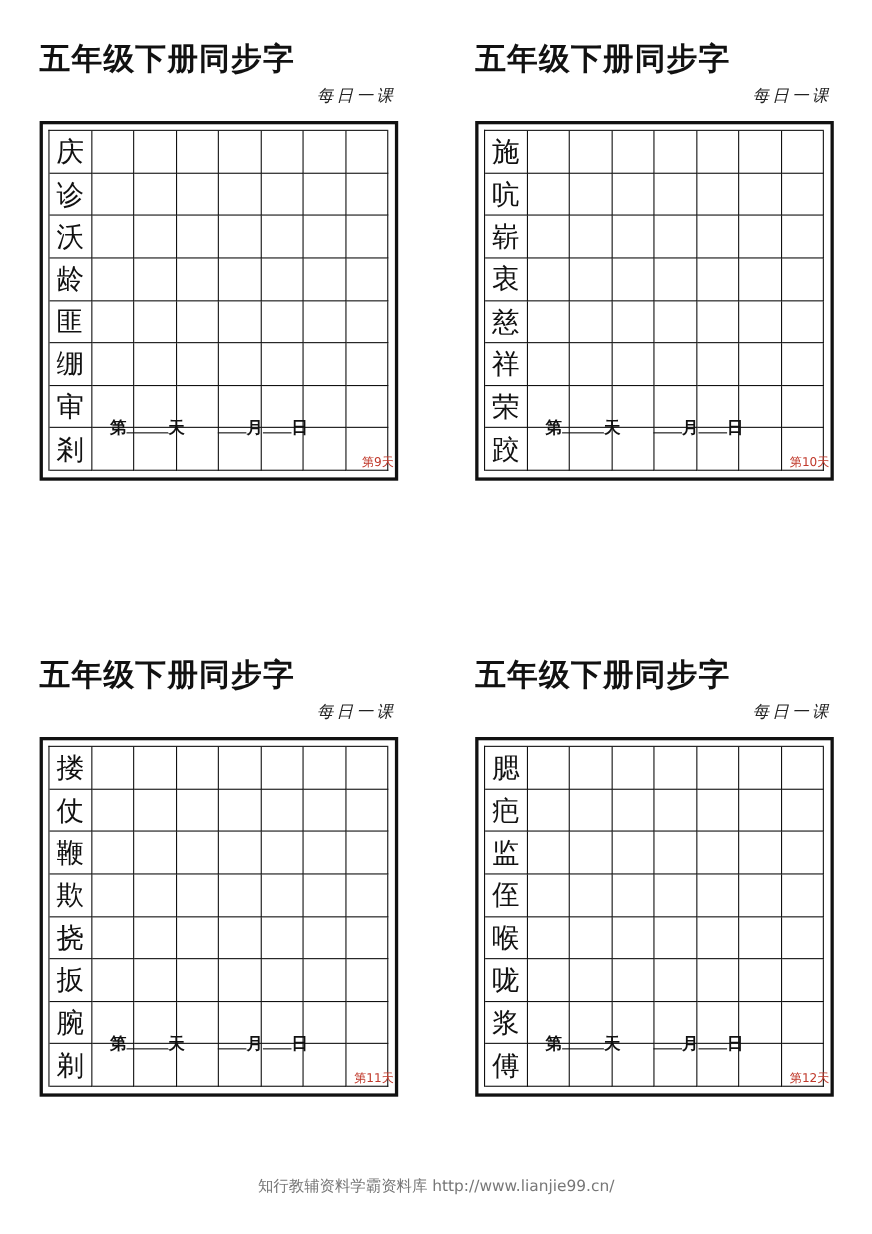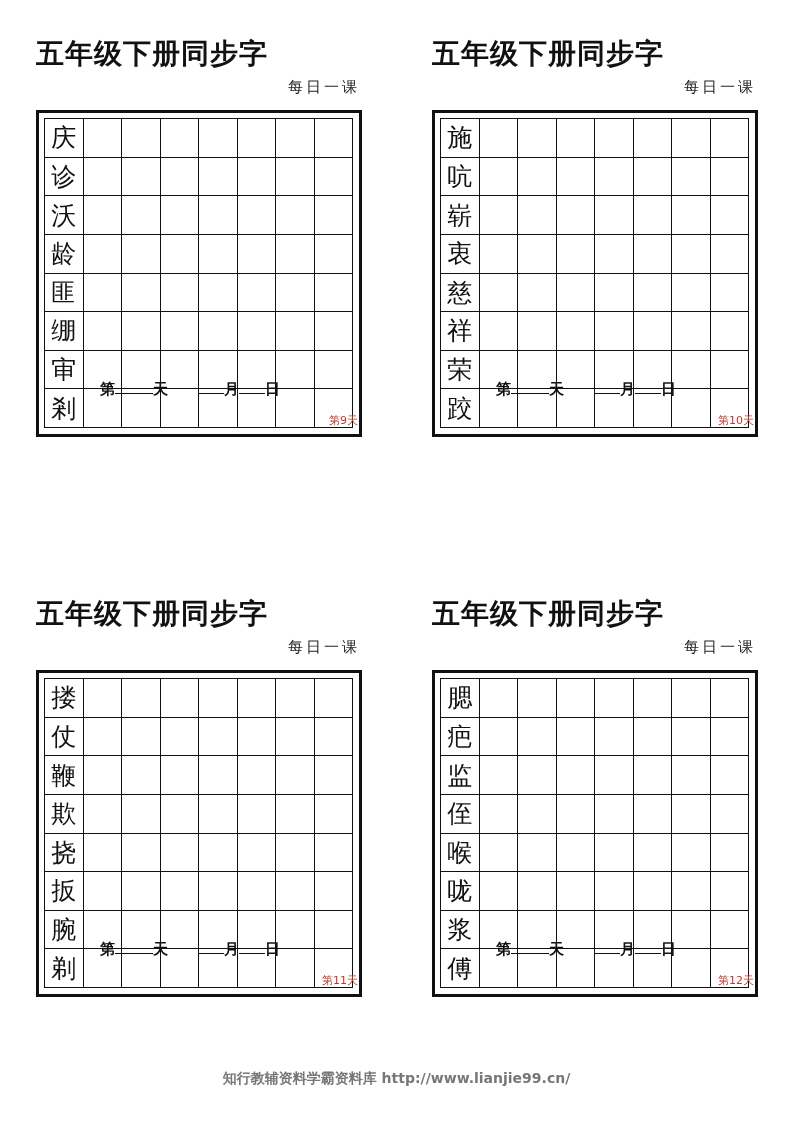--- a/index.html
+++ b/index.html
@@ -1,38 +1,38 @@
 <!DOCTYPE html>
 <html><head>
 <meta charset="utf-8">
 <style>
   html, body { margin:0; padding:0; background:#ffffff; }
   body { width:793px; height:1122px; position:relative; overflow:hidden;
          font-family:"DejaVu Serif", serif; color:#111; }
   .panel { position:absolute; width:326px; }
   .title { position:absolute; left:0; width:326px; top:0; text-align:left;
            font-family:"DejaVu Sans", sans-serif; font-weight:bold; font-size:28px; letter-spacing:1px; color:#111; }
-  .subtitle { position:absolute; right:2px; top:43px; font-size:15px; letter-spacing:3px; color:#222; }
+  .subtitle { position:absolute; right:2px; top:43px; font-size:15px; letter-spacing:3px; color:#222;font-style:italic; }
   .box { position:absolute; left:0; top:75px; width:320px; height:321px;
          border:3px solid #111; box-sizing:content-box; }
   .grid { position:absolute; left:5px; top:5px; width:309px; height:310px;
           display:grid; grid-template-columns:repeat(8, 1fr); grid-template-rows:repeat(8, 1fr);
           border-top:1.5px solid #111; border-left:1.5px solid #111; box-sizing:border-box; }
   .cell { border-right:1.5px solid #111; border-bottom:1.5px solid #111;
           display:flex; align-items:center; justify-content:center; box-sizing:border-box; }
   .cell.char { font-family:"DejaVu Serif", serif; font-size:25px; color:#111; }
   .dateline { position:absolute; top:344px; left:64px; font-family:"DejaVu Sans", sans-serif;
               font-weight:bold; font-size:15px; white-space:nowrap; color:#111;text-align:center; }
   .blank { display:inline-block; border-bottom:1.5px solid #111; height:14px; vertical-align:baseline; }
   .b1 { width:38px; } .b2 { width:26px; } .b3 { width:26px; }
   .gap { display:inline-block; width:30px; }
   .day { position:absolute; top:378px; width:326px; text-align:right; left:-4px;
          font-family:"DejaVu Sans", sans-serif; font-size:11px; color:#c0392b; }
   .footer { position:absolute; top:1070px; left:0; width:793px; text-align:center;
-            font-family:"DejaVu Sans", sans-serif; font-size:14px; color:#777;font-weight:bold; }
+            font-family:"DejaVu Sans", sans-serif; font-size:14px; color:#777; }
 </style>
 </head>
 <body>
 
 <div id="root">
     <div class="panel" style="left: 36px; top: 35px;">
     <div class="title">五年级下册同步字</div>
     <div class="subtitle">每日一课</div>
     <div class="box">
       <div class="grid">

